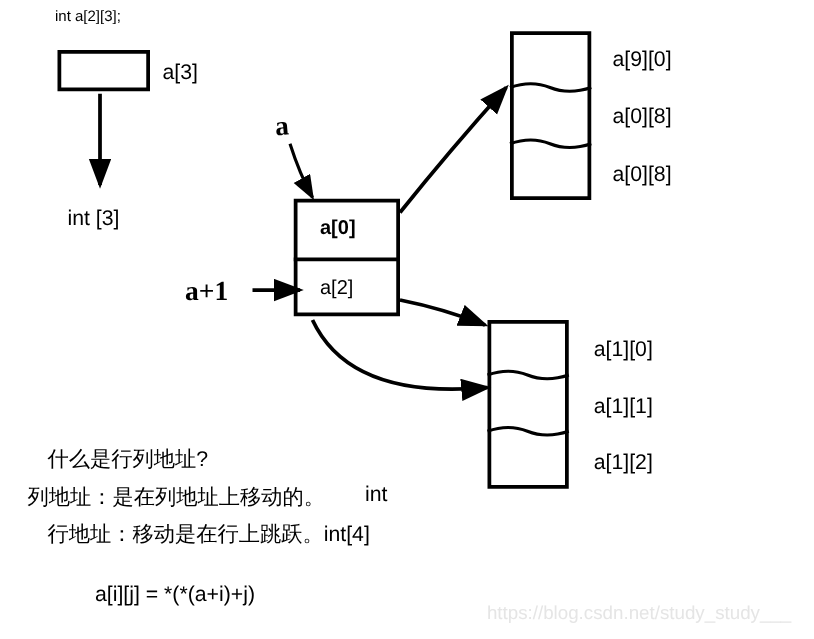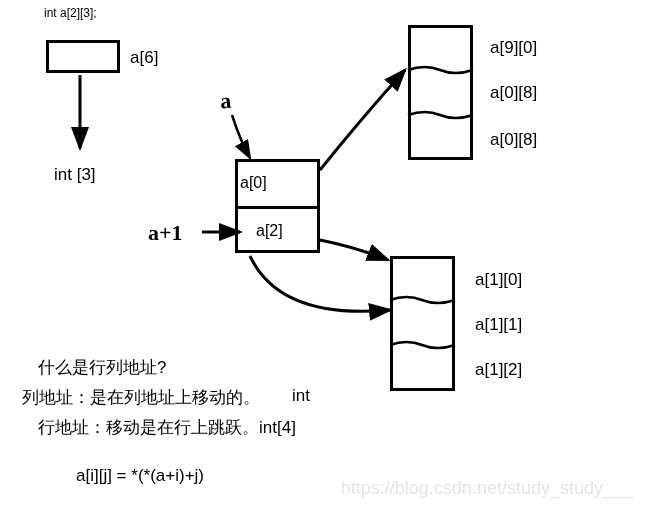--- a/index.html
+++ b/index.html
@@ -2,40 +2,40 @@
 <html><head>
 <meta charset="utf-8">
 <style>
   * { box-sizing: border-box; margin: 0; padding: 0; }
   body { width: 651px; height: 511px; background: #fff; font-family: "SimSun", "Microsoft YaHei", sans-serif; position: relative; overflow: hidden; }
   .text { position: absolute; font-size: 17px; color: #000; white-space: nowrap; }
   .decl { position: absolute; font-size: 12px; color: #000000; }
   .box { position: absolute; border: 3px solid #000; background: #fff; }
   .cell-label { position: absolute; font-size: 16px; color: #000; }
   .hand { position: absolute; font-family: "Comic Sans MS", cursive; font-size: 22px; font-weight: bold; color: #000; }
-  .watermark { position: absolute; right: 18px; bottom: 12px; color: #e5e5e5; font-size: 18px; font-family: Arial, sans-serif; }
+  .watermark { position: absolute; right: 18px; bottom: 12px; color: #e5e5e5; font-size: 15px; font-family: Arial, sans-serif; }
   svg.overlay { position: absolute; left: 0; top: 0; width: 651px; height: 511px; pointer-events: none; }
 </style>
 </head>
 <body>
 
 <div class="decl" style="left:44px; top:6px;">int a[2][3];</div>
 
 <div class="box" style="left:46px; top:40px; width:74px; height:33px;"></div>
-<div class="text" style="left:130px; top:48px;">a[6]</div>
+<div class="text" style="left:130px; top:48px;">a[3]</div>
 
 <div class="text" style="left:54px; top:165px;">int [3]</div>
 
 <div class="hand" style="left:220px; top:88px; transform: rotate(-5deg);">a</div>
 
 <div class="hand" style="left:148px; top:220px;">a+1</div>
 
 <div class="box" style="left:235px; top:159px; width:85px; height:94px;"></div>
 <div style="position:absolute; left:235px; top:206px; width:85px; height:3px; background:#000;"></div>
-<div class="cell-label" style="left:240px; top:174px;">a[0]</div>
+<div class="cell-label" style="left:256px; top:174px;font-weight:bold;">a[0]</div>
 <div class="cell-label" style="left:256px; top:222px;">a[2]</div>
 
 <div class="box" style="left:408px; top:25px; width:65px; height:135px;"></div>
 <div class="text" style="left:490px; top:38px;">a[9][0]</div>
 <div class="text" style="left:490px; top:83px;">a[0][8]</div>
 <div class="text" style="left:490px; top:130px;">a[0][8]</div>
 
 <div class="box" style="left:390px; top:256px; width:65px; height:135px;"></div>
 <div class="text" style="left:475px; top:270px;">a[1][0]</div>
 <div class="text" style="left:475px; top:315px;">a[1][1]</div>

